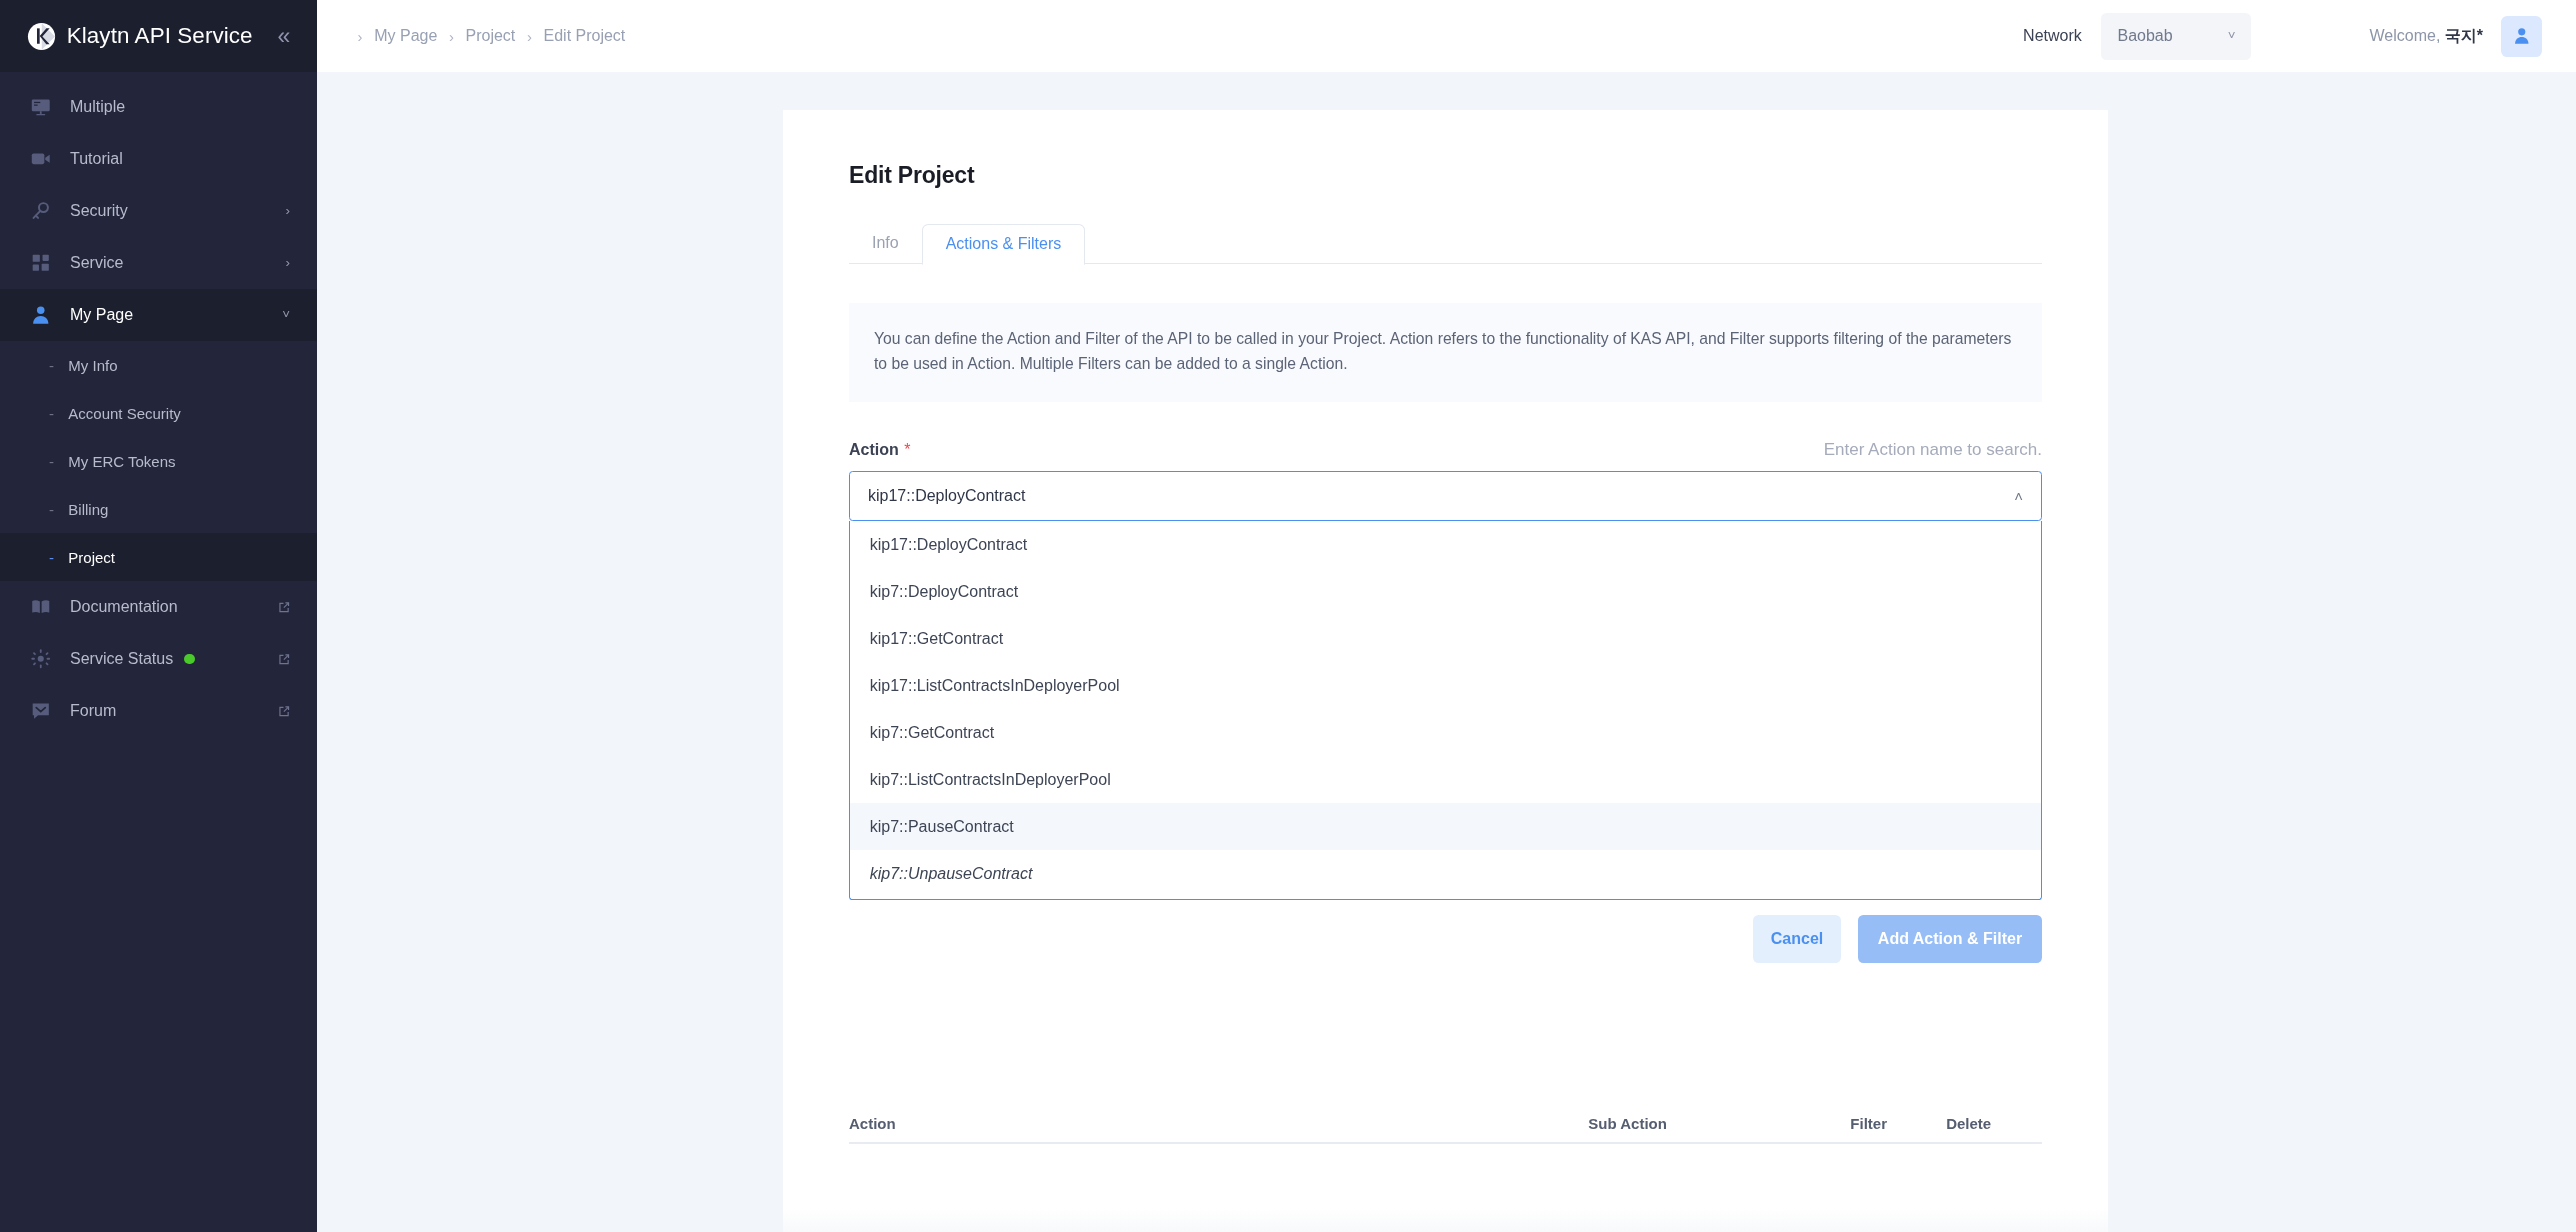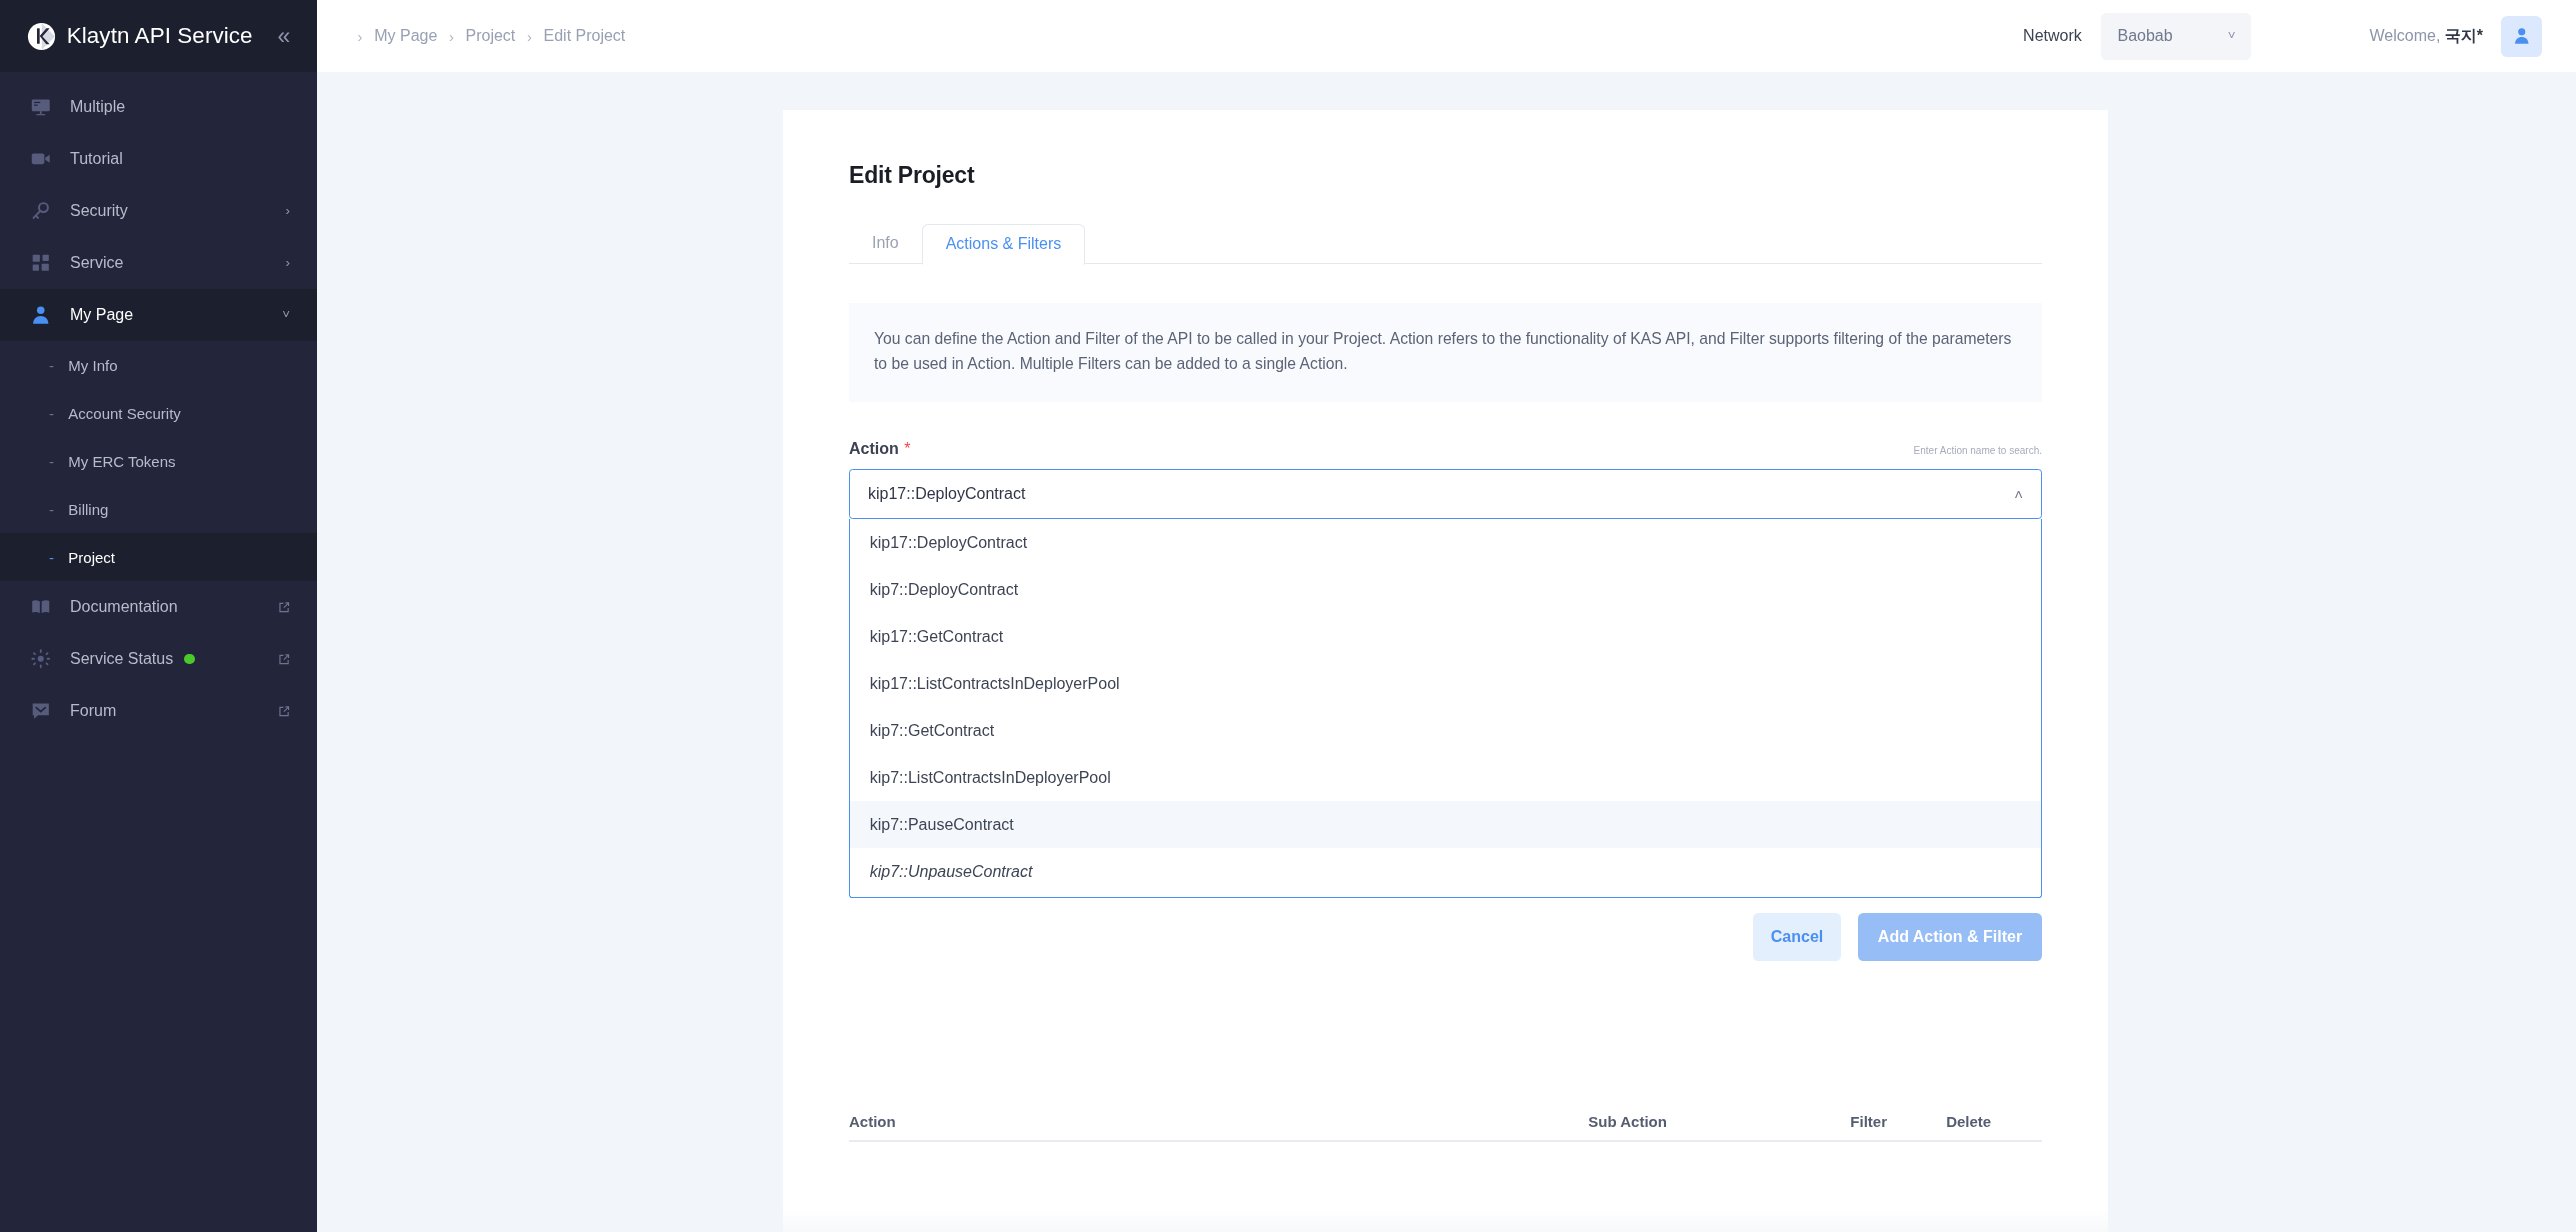--- a/index.html
+++ b/index.html
@@ -142,21 +142,21 @@
   }
   #info-box p {
     font-size: 15.7px; line-height: 1.62; color: #5b6376;
   }
 
   .field-head {
     margin-top: 38px; display: flex; align-items: baseline;
   }
   .field-label { font-size: 16px; font-weight: 700; color: #3b4254; }
   .req-star { color: #f5434a; font-size: 16px; margin-left: 5.4px; }
-  .field-hint { margin-left: auto; color: #a5abba; font-size: 10px; }
+  .field-hint { margin-left: auto; color: #a5abba; font-size: 17px; }
 
   #action-select {
     margin-top: 11.6px; height: 50px; width: 100%;
     border: 1.8px solid #4a90f0; border-radius: 3.6px;
     display: flex; align-items: center; padding: 0 18px;
     cursor: pointer; background: #fff;
   }
   #action-select .sel-value { font-size: 16px; color: #2f3648; }
   #action-select .sel-caret { margin-left: auto; color: #6f7686; font-size: 15px; line-height: 1; }
 

